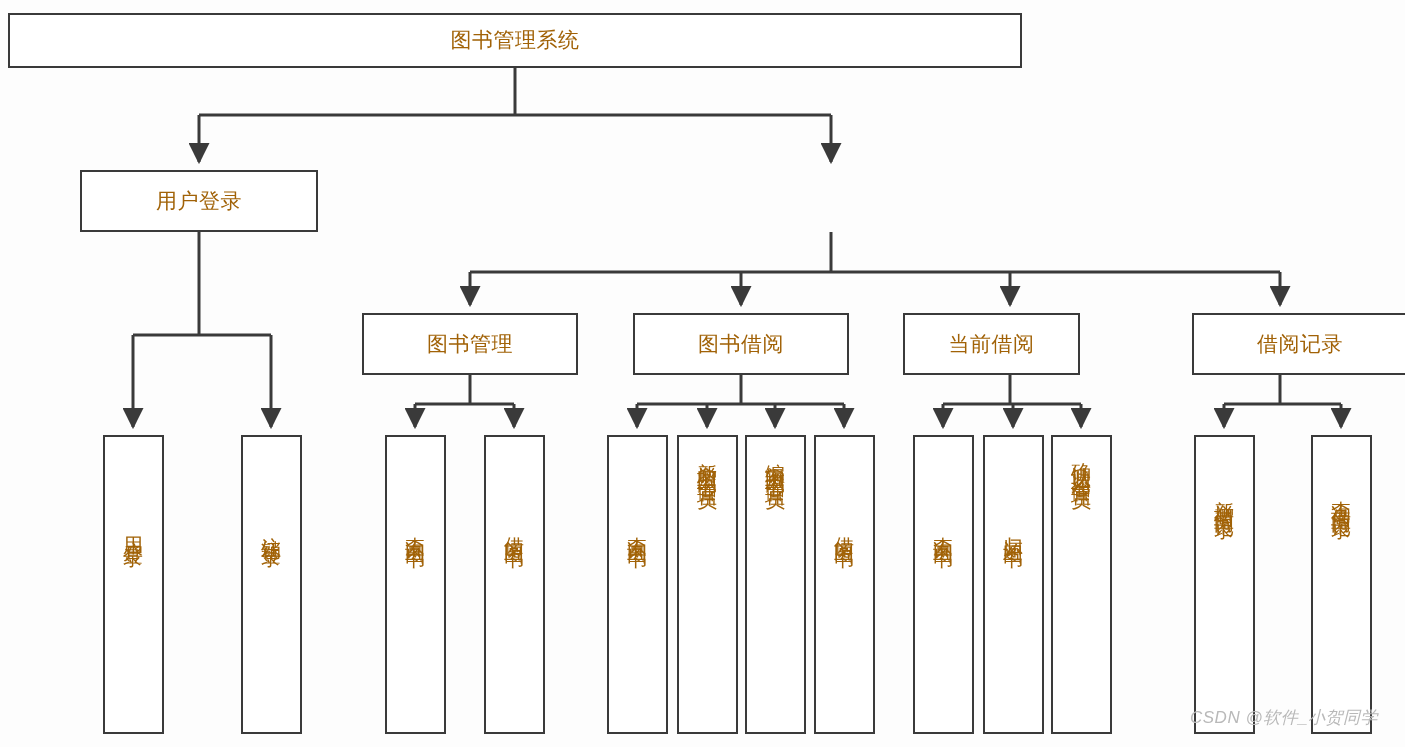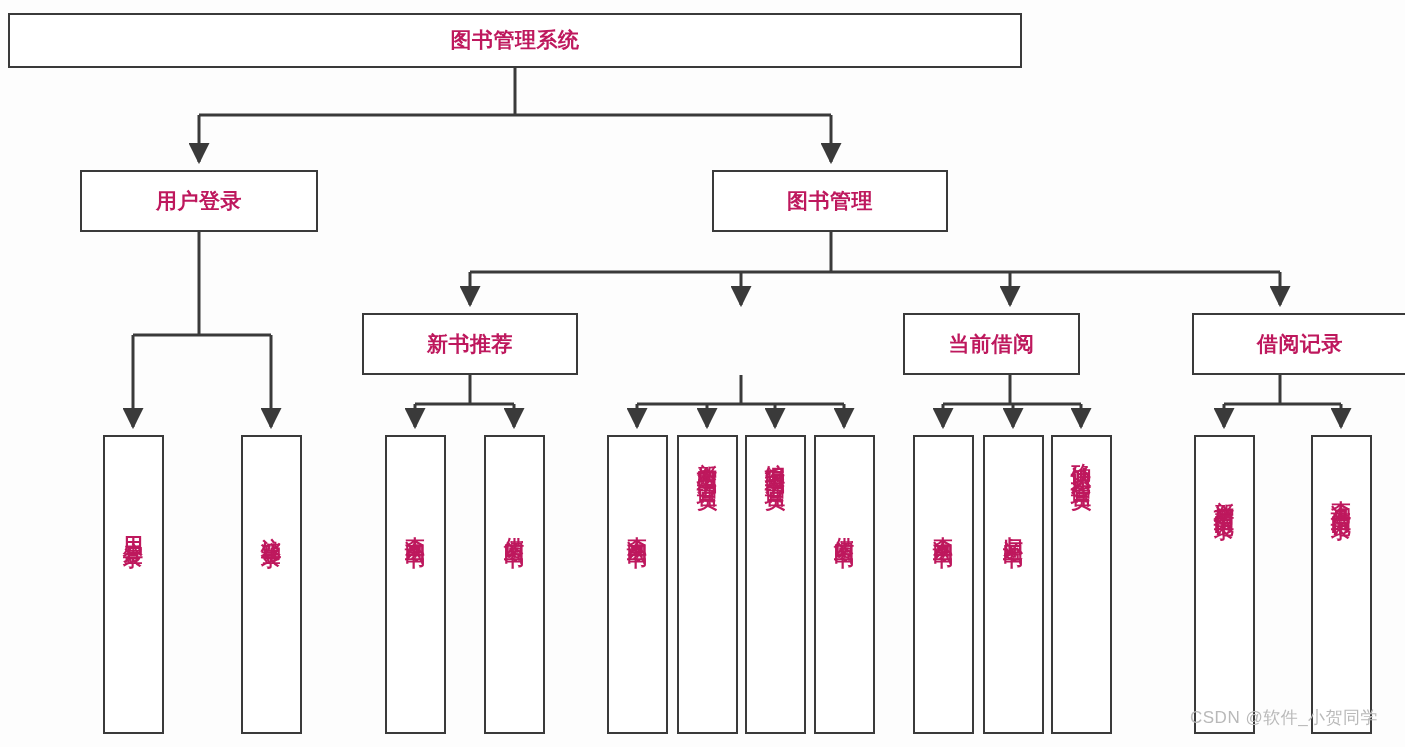--- a/index.html
+++ b/index.html
@@ -29,27 +29,26 @@
     position: absolute;
     box-sizing: border-box;
     background: #ffffff;
     border: 2px solid #3a3a3a;
     display: flex;
     align-items: center;
     justify-content: center;
     overflow: hidden;
   }
   .node-label {
-    color: #be185d;
+    color: #a16207;
     font-size: 21px;
     line-height: 1.18;
     letter-spacing: 0.5px;
     text-align: center;
     white-space: nowrap;
-    font-weight: bold;
   }
   .node-box.vertical {
     align-items: flex-start;
     padding-top: 8px;
   }
   .node-box.vertical .node-label {
     writing-mode: vertical-rl;
     text-orientation: upright;
     -webkit-writing-mode: vertical-rl;
     font-size: 20px;
@@ -58,20 +57,21 @@
     white-space: nowrap;
     margin: 0 auto;
   }
   .watermark {
     position: absolute;
     color: #b9b9b9;
     font-size: 17px;
     letter-spacing: 0.5px;
     white-space: nowrap;
     user-select: none;
+    font-style: italic;
   }
 </style>
 </head>
 <body>
 
 <div id="canvas">
 
   <svg id="diagram-svg" viewBox="0 0 1405 747" xmlns="http://www.w3.org/2000/svg">
     <defs>
       <marker id="arrow" viewBox="0 0 10 10" refX="9" refY="5" markerWidth="7" markerHeight="7" orient="auto-start-reverse">
@@ -122,26 +122,26 @@
     </g>
   </svg>
 
   <div class="node-box" style="left:8px; top:13px; width:1014px; height:55px;">
     <span class="node-label">图书管理系统</span>
   </div>
 
   <div class="node-box" style="left:80px; top:170px; width:238px; height:62px;">
     <span class="node-label">用户登录</span>
   </div>
-  <div class="node-box" style="left:712px; top:170px; width:236px; height:62px;">
+
+  <div class="node-box" style="left:362px; top:313px; width:216px; height:62px;">
     <span class="node-label">图书管理</span>
   </div>
-
-  <div class="node-box" style="left:362px; top:313px; width:216px; height:62px;">
-    <span class="node-label">新书推荐</span>
+  <div class="node-box" style="left:633px; top:313px; width:216px; height:62px;">
+    <span class="node-label">图书借阅</span>
   </div>
   <div class="node-box" style="left:903px; top:313px; width:177px; height:62px;">
     <span class="node-label">当前借阅</span>
   </div>
   <div class="node-box" style="left:1172px; top:313px; width:216px; height:62px;margin-left:20px;">
     <span class="node-label">借阅记录</span>
   </div>
 
   <div class="node-box vertical" style="left:103px; top:435px; width:61px; height:299px; padding-top:84px;">
     <span class="node-label">用户登录</span>

